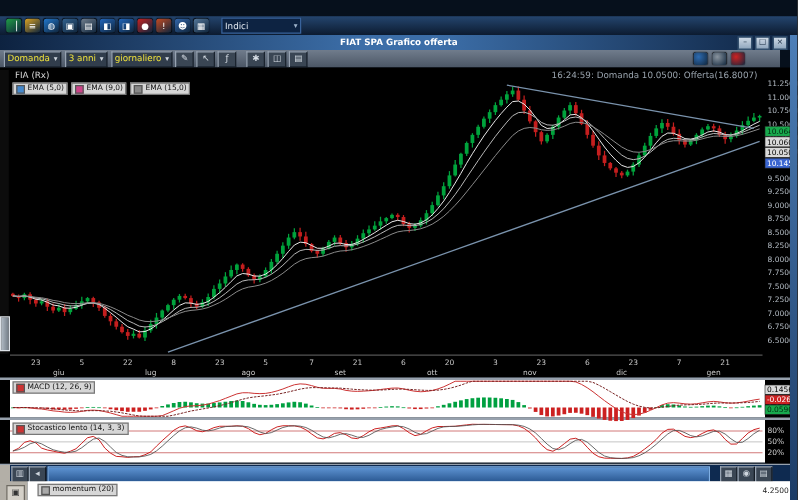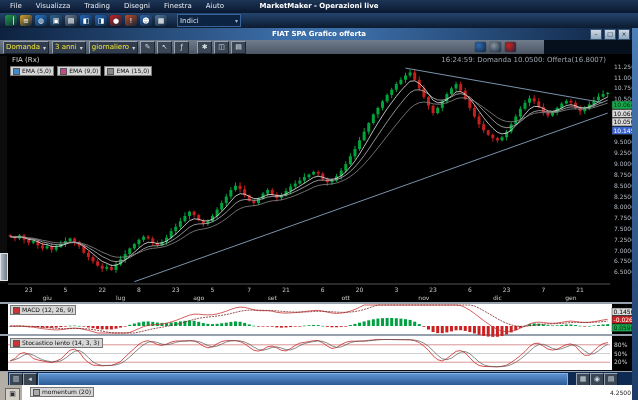--- a/index.html
+++ b/index.html
@@ -23,21 +23,21 @@
   #instrument-combo .dd{color:#9fb4cc;font-size:6px;}
   
   #win-titlebar{position:absolute;left:0;top:28px;width:638px;height:12px;
     background:linear-gradient(90deg,#0d2240,#3c6ea8 45%,#3c6ea8 55%,#0d2240);}
   #win-title{position:absolute;left:0;top:0;width:100%;text-align:center;color:#fff;
     font-weight:bold;font-size:7px;line-height:12px;}
   #win-buttons{position:absolute;right:8px;top:1px;display:flex;gap:2px;}
   .winbtn{width:10px;height:9px;background:linear-gradient(180deg,#cfdae6,#8fa6bd);
     border:1px solid #33506e;color:#10243a;font-size:6px;line-height:8px;text-align:center;}
   
-  #chart-toolbar{position:absolute;left:0;top:40px;width:544px;height:14px;
+  #chart-toolbar{position:absolute;left:0;top:40px;width:624px;height:14px;
     background:linear-gradient(180deg,#707c8c,#4b5665);display:flex;align-items:center;}
   .csel{margin-left:3px;height:11px;background:#313d4c;border-top:1px solid #97a3b2;
     border-left:1px solid #97a3b2;border-right:1px solid #1a232e;border-bottom:1px solid #1a232e;
     color:#f2e43c;font-size:7px;display:flex;align-items:center;padding:0 2px;gap:3px;}
   .csel .dd{color:#cfd6de;font-size:6px;}
   .ctool{margin-left:2px;width:13px;height:11px;background:#3a4654;border-top:1px solid #97a3b2;
     border-left:1px solid #97a3b2;border-right:1px solid #1a232e;border-bottom:1px solid #1a232e;
     color:#d7dee6;font-size:7px;display:flex;align-items:center;justify-content:center;}
   .tgap{width:6px;}
   #ct-right{position:absolute;right:28px;top:2px;display:flex;gap:4px;}
@@ -80,31 +80,20 @@
   
   #right-border{position:absolute;left:632px;top:28px;width:6px;height:372px;
     background:linear-gradient(180deg,#4d7fb8,#1c3c66);}
   #chart-svg{position:absolute;left:0;top:0;pointer-events:none;}
 </style>
 </head>
 <body>
 
 <div id="app">
 
-  <div id="menubar">
-    <ul id="menu-items">
-        <li>File</li>
-        <li>Visualizza</li>
-        <li>Trading</li>
-        <li>Disegni</li>
-        <li>Finestra</li>
-        <li>Aiuto</li>
-      </ul>
-    <div id="app-title">MarketMaker - Operazioni live</div>
-  </div>
 
   <div id="main-toolbar">
     <div id="toolbar-icons">
         <div class="ticon" style="background: linear-gradient(145deg, rgb(31, 158, 69), rgb(16, 38, 61));">▕</div>
         <div class="ticon" style="background: linear-gradient(145deg, rgb(217, 162, 34), rgb(16, 38, 61));">≡</div>
         <div class="ticon" style="background: linear-gradient(145deg, rgb(34, 119, 204), rgb(16, 38, 61));">◍</div>
         <div class="ticon" style="background: linear-gradient(145deg, rgb(51, 98, 143), rgb(16, 38, 61));">▣</div>
         <div class="ticon" style="background: linear-gradient(145deg, rgb(111, 125, 140), rgb(16, 38, 61));">▤</div>
         <div class="ticon" style="background: linear-gradient(145deg, rgb(34, 102, 187), rgb(16, 38, 61));">◧</div>
         <div class="ticon" style="background: linear-gradient(145deg, rgb(34, 102, 187), rgb(16, 38, 61));">◨</div>

